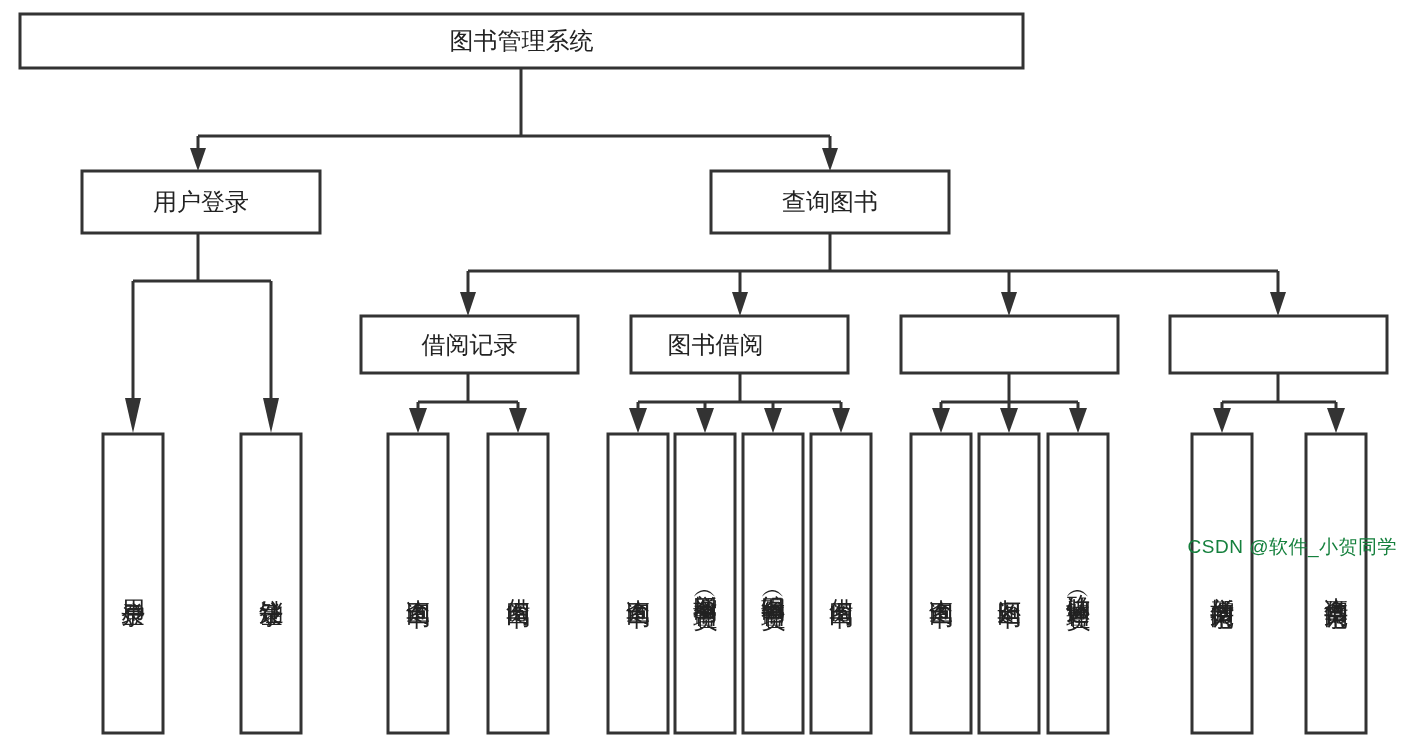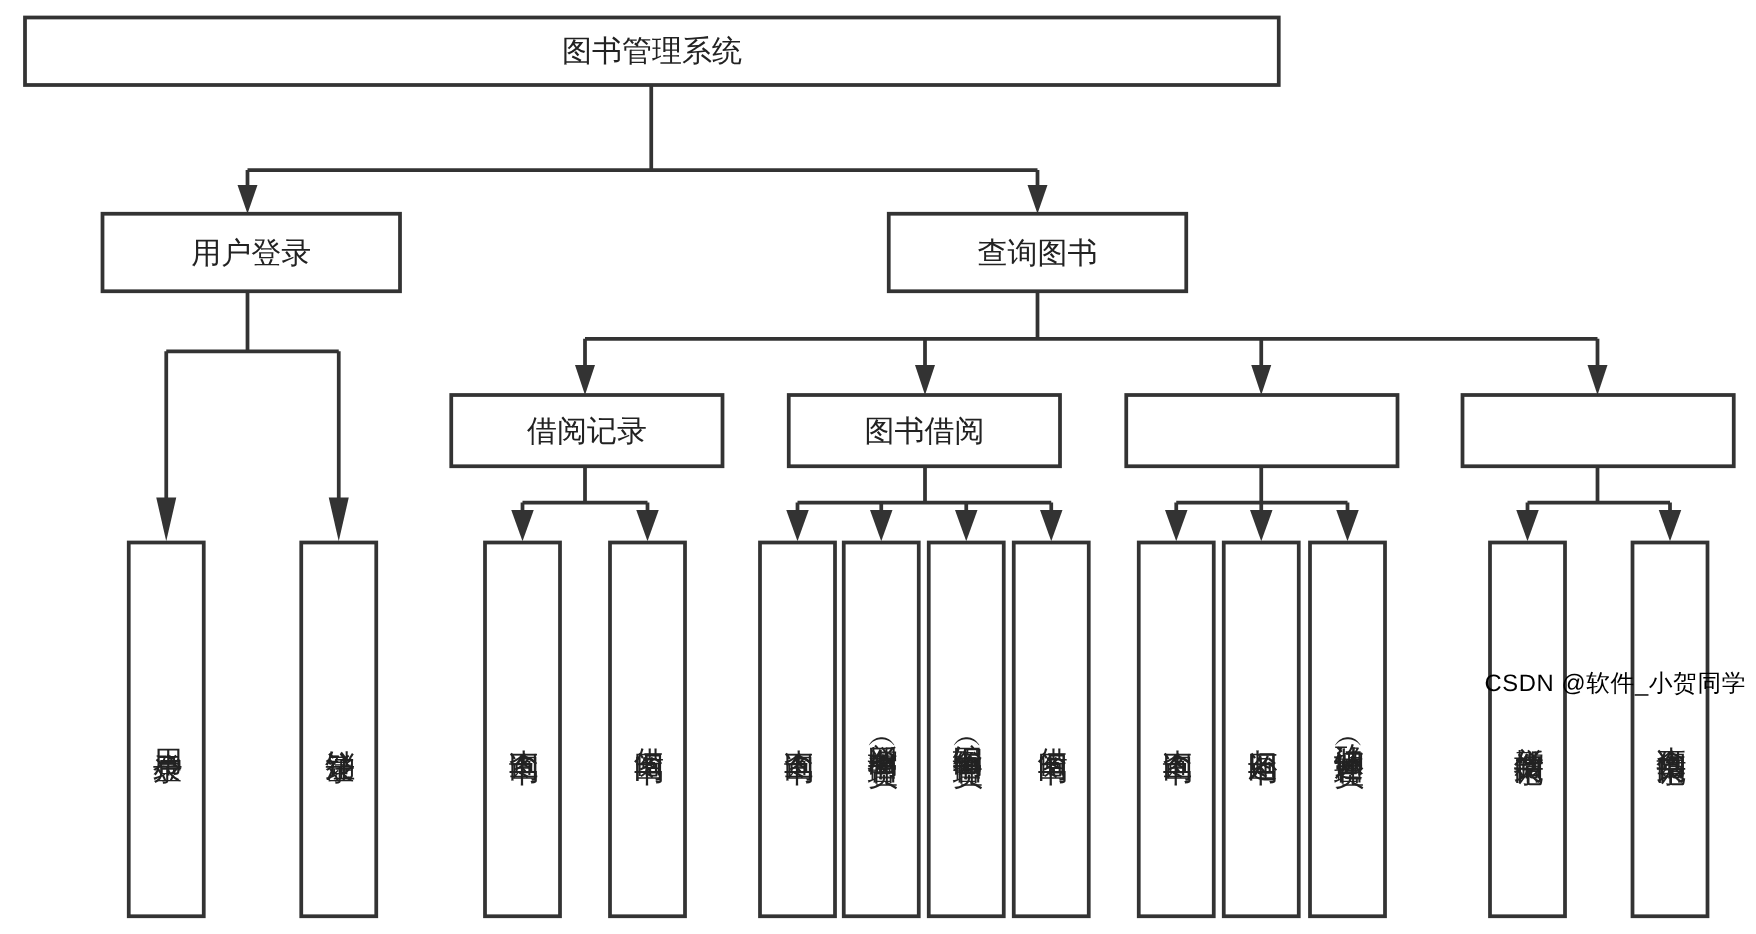--- a/index.html
+++ b/index.html
@@ -66,21 +66,21 @@
     justify-content: center;
     white-space: nowrap;
     pointer-events: none;
   }
   #watermark {
     position: absolute;
     right: 8px;
     bottom: 6px;
     font-family: "Liberation Sans", "DejaVu Sans", sans-serif;
     font-size: 19px;
-    color: #000000;
+    color: #15803d;
     letter-spacing: 0.5px;
     user-select: none;
     pointer-events: none;
   }
 </style>
 </head>
 <body>
 
 <div id="diagram-root">
 
@@ -179,21 +179,21 @@
       <rect class="node-box" x="1306" y="434" width="60" height="299"></rect>
     </g>
   </svg>
 
   <div class="horiz-label" style="left:20px; top:14px; width:1003px; height:54px;">图书管理系统</div>
 
   <div class="horiz-label" style="left:82px; top:171px; width:238px; height:62px;">用户登录</div>
   <div class="horiz-label" style="left:711px; top:171px; width:238px; height:62px;">查询图书</div>
 
   <div class="horiz-label" style="left:361px; top:316px; width:217px; height:57px;">借阅记录</div>
-  <div class="horiz-label" style="left:631px; top:316px; width:217px; height:57px;">图书借阅</div>
+  <div class="horiz-label" style="left:607px; top:316px; width:217px; height:57px;">图书借阅</div>
 
   <div class="vert-label" style="left:103px; top:434px; width:60px; height:299px;">用户登录</div>
   <div class="vert-label" style="left:241px; top:434px; width:60px; height:299px;">注销登录</div>
 
   <div class="vert-label" style="left:388px; top:434px; width:60px; height:299px;">查询图书</div>
   <div class="vert-label" style="left:488px; top:434px; width:60px; height:299px;">借阅图书</div>
 
   <div class="vert-label" style="left:608px; top:434px; width:60px; height:299px;">查询图书</div>
   <div class="vert-label" style="left:675px; top:434px; width:60px; height:299px;">新增图书（管理员）</div>
   <div class="vert-label" style="left:743px; top:434px; width:60px; height:299px;">编辑图书（管理员）</div>

